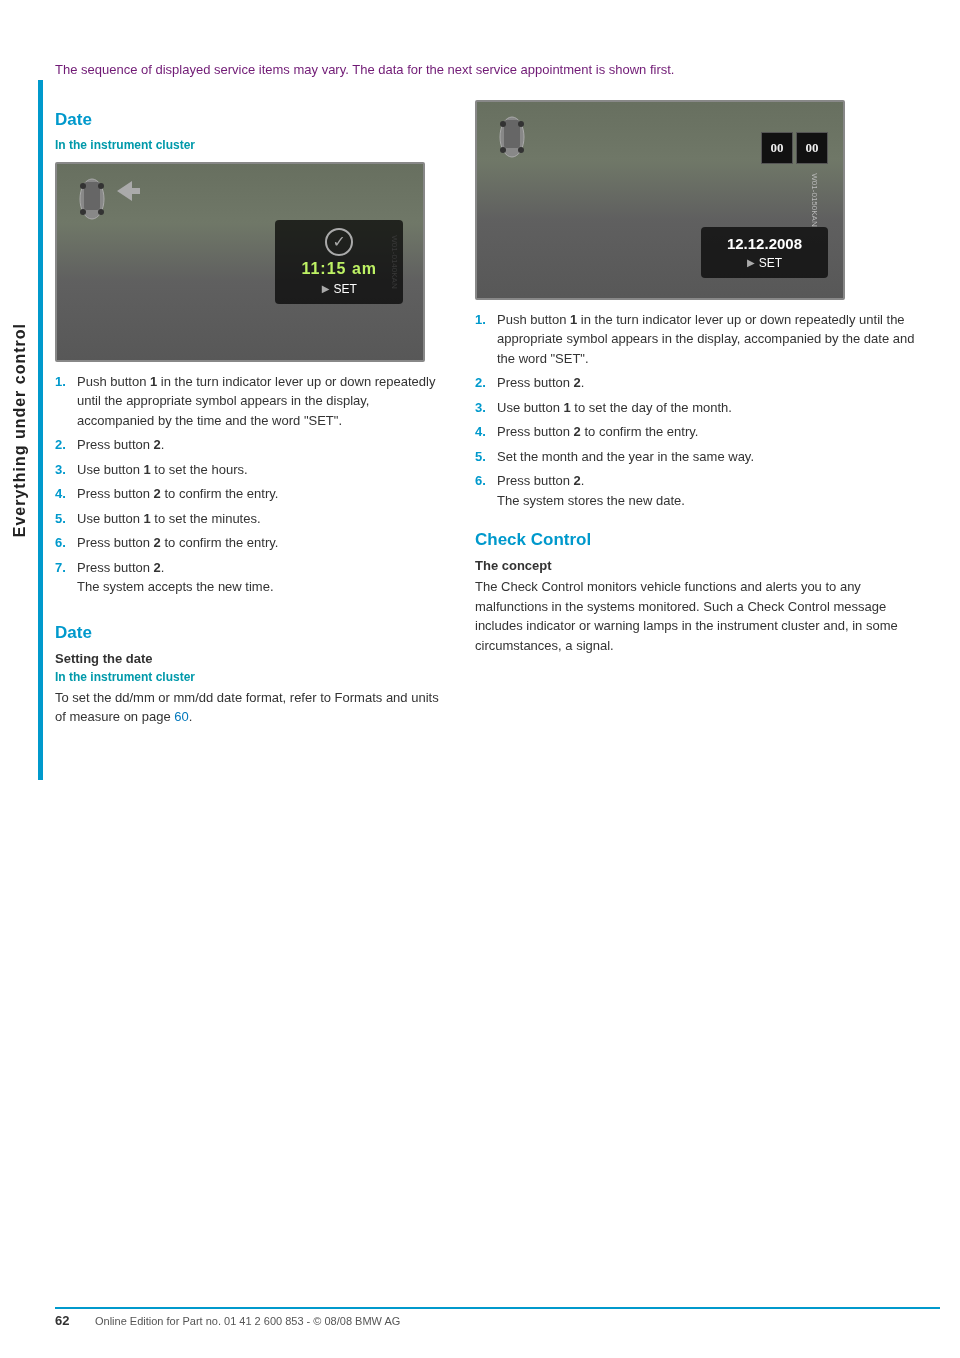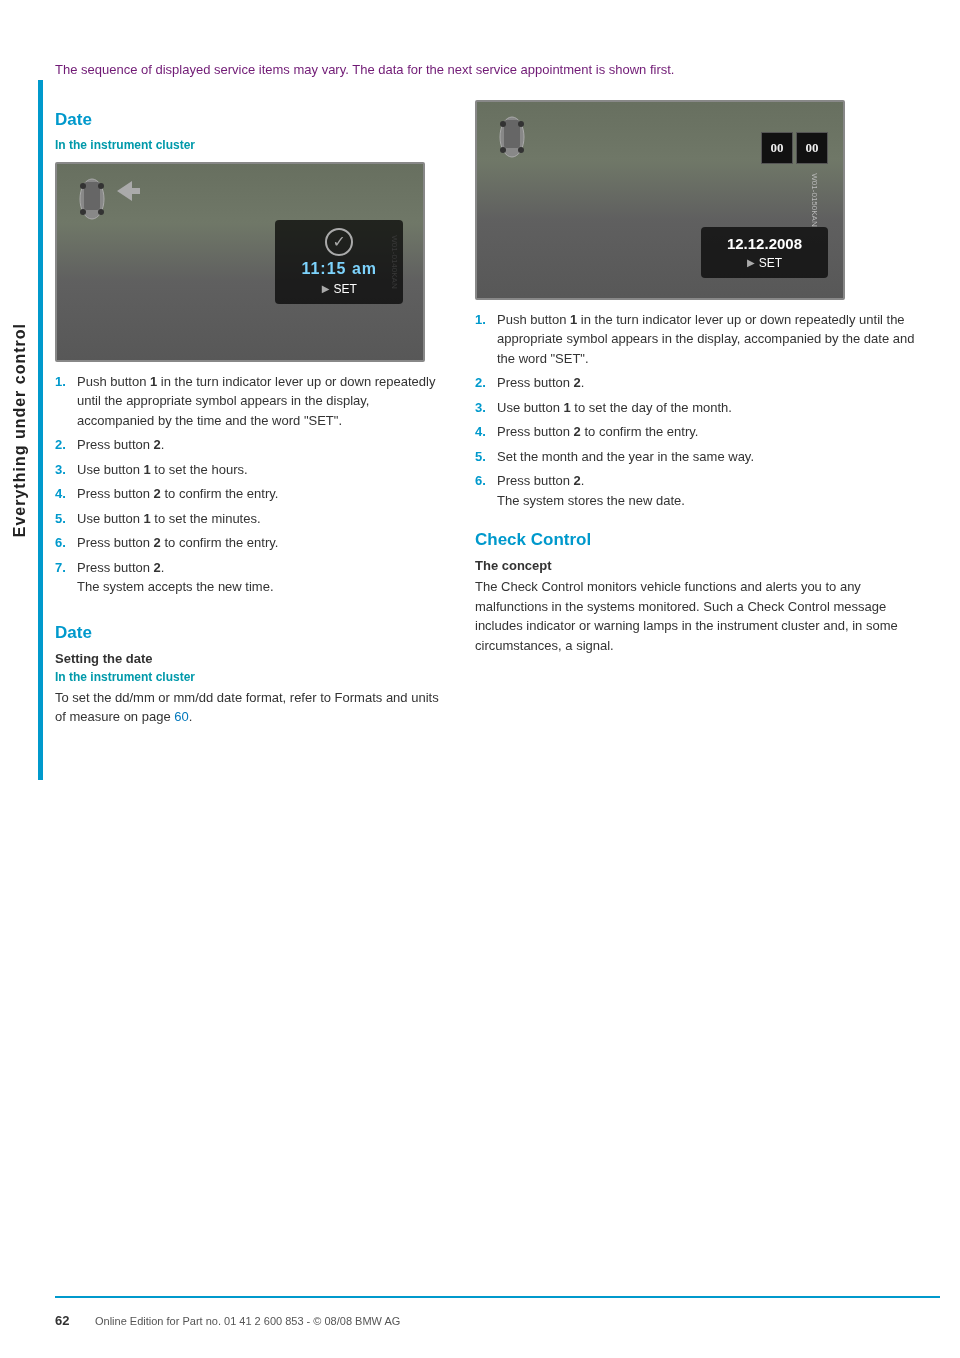--- a/index.html
+++ b/index.html
@@ -121,21 +121,21 @@
       max-width: 370px;
       height: 200px;
       background: #555;
       border: 2px solid #888;
       margin: 10px 0 10px 0;
       position: relative;
       overflow: hidden;
       border-radius: 2px;
     }
     .cluster-time {
-      color: #7dd3fc;
+      color: #bef264;
       font-size: 16px;
       font-weight: bold;
       letter-spacing: 1px;
     }
     .cluster-set {
       color: #fff;
       font-size: 12px;
       display: flex;
       align-items: center;
       gap: 4px;
@@ -196,21 +196,21 @@
     }
     
     .page-footer {
       position: absolute;
       bottom: 30px;
       left: 55px;
       right: 20px;
       display: flex;
       align-items: center;
       border-top: 2px solid #0099cc;
-      padding-top: 15px;
+      padding-top: 4px;
     }
     .page-num {
       font-size: 13px;
       font-weight: bold;
       color: #333;
       margin-right: 10px;
       min-width: 30px;
     }
     .footer-text {
       font-size: 11px;

